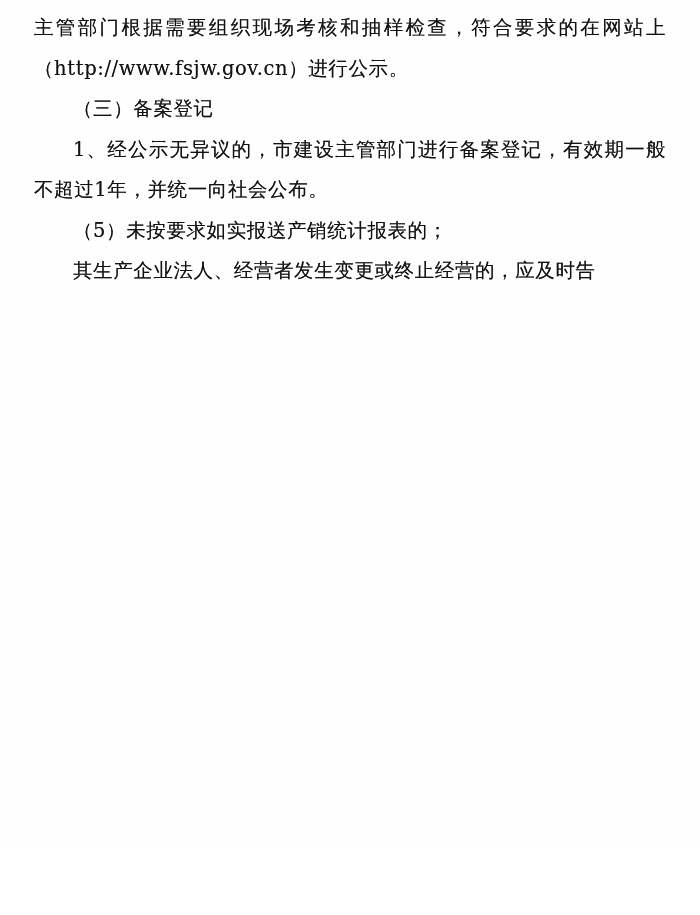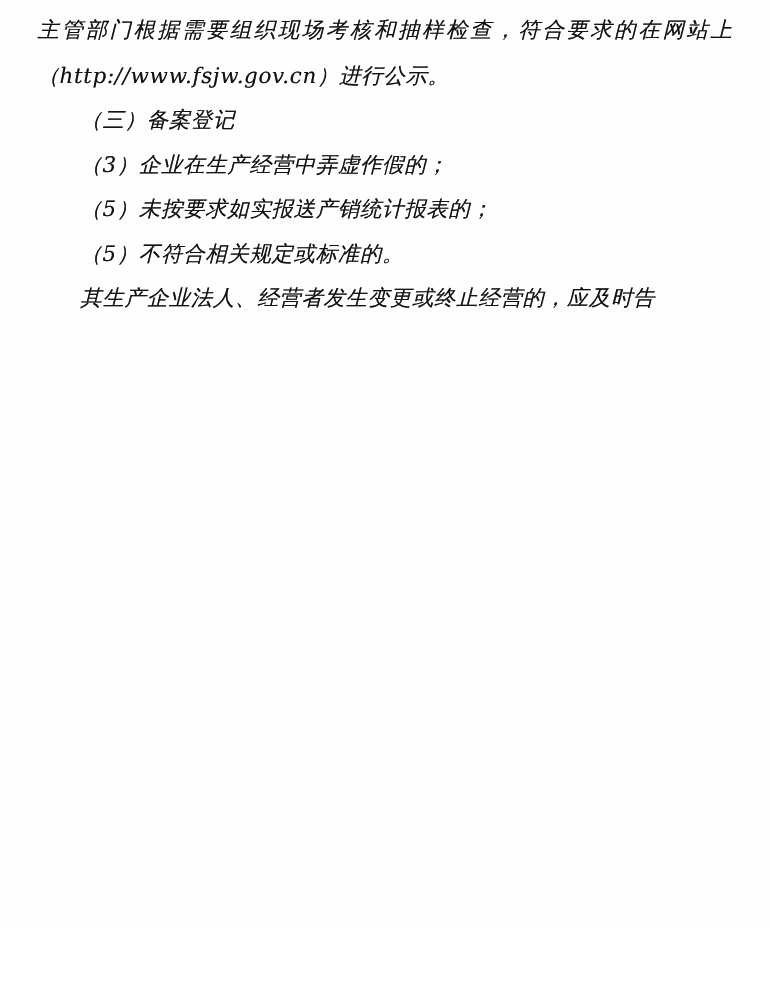--- a/index.html
+++ b/index.html
@@ -14,21 +14,20 @@
     color: #121212;
     overflow: hidden;
   }
   #page {
     position: relative;
     width: 700px;
     height: 843px;
     padding: 0;
     box-sizing: border-box;
     background: #fefefe;
-    font-style: italic;
   }
   #doc-body {
     position: absolute;
     left: 34px;
     top: 8px;
     width: 632px;
     box-sizing: border-box;
   }
   .para {
     font-size: 19.5px;
@@ -55,36 +54,33 @@
   <div id="doc-body">
 
     <p class="para">
       <span>主管部门根据需要组织现场考核和抽样检查，符合要求的在网站上（http://www.fsjw.gov.cn）进行公示。</span>
     </p>
 
     <p class="para indent">
       <span>（三）备案登记</span>
     </p>
 
+    <p class="para indent">
+      <span>1、经公示无异议的，市建设主管部门进行备案登记，有效期一般不超过1年，并统一向社会公布。</span>
+    </p>
+
 
 
 
 
 
     <p class="para indent-paren">
-      <span>（3）企业在生产经营中弄虚作假的；</span>
-    </p>
-
-    <p class="para indent-paren">
       <span>（5）未按要求如实报送产销统计报表的；</span>
     </p>
 
-    <p class="para indent-paren">
-      <span>（5）不符合相关规定或标准的。</span>
-    </p>
 
 
     <p class="para indent">
       <span>其生产企业法人、经营者发生变更或终止经营的，应及时告</span>
     </p>
 
   </div>
 </div>
 
 </body></html>

